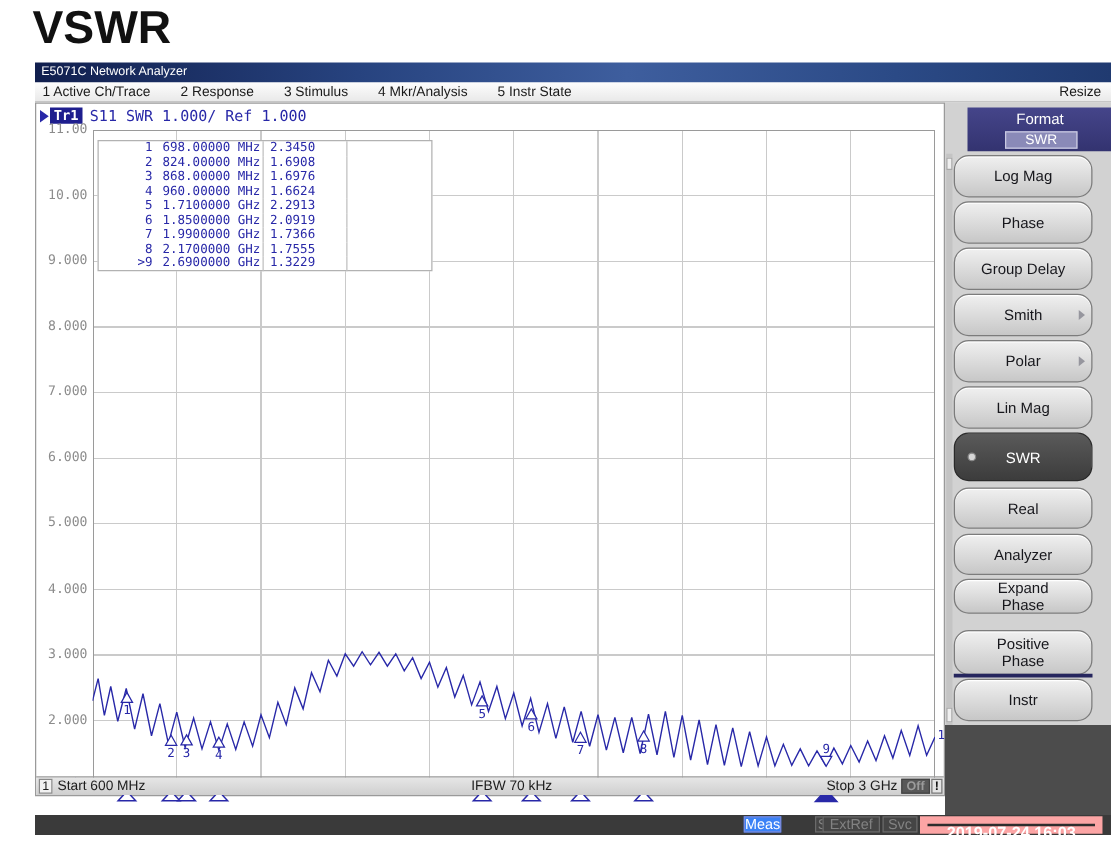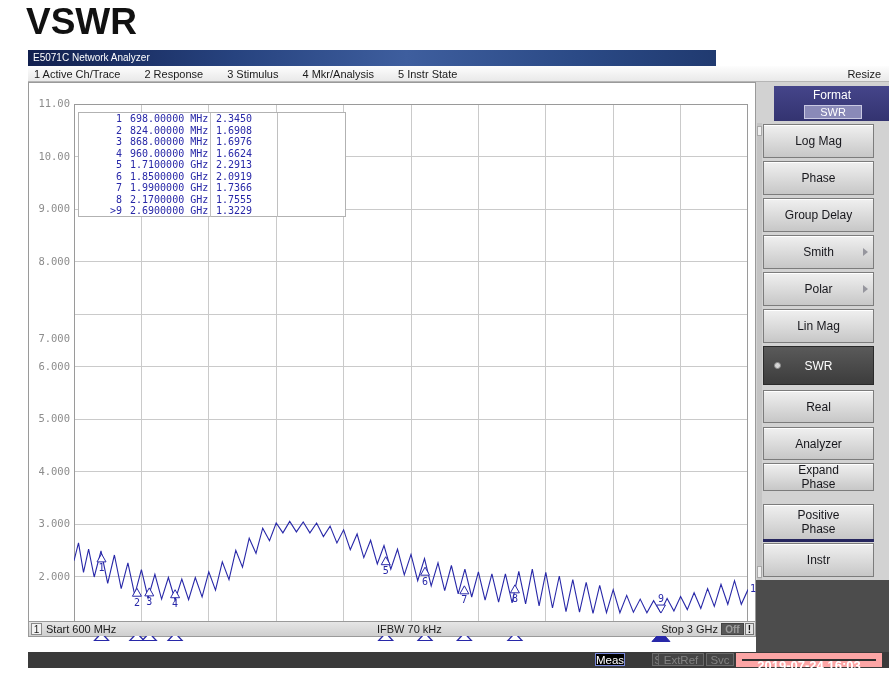--- a/index.html
+++ b/index.html
@@ -4,21 +4,21 @@
 <style>
   * { margin:0; padding:0; box-sizing:border-box; }
   html,body { width:889px; height:685px; background:#fff; overflow:hidden;
               font-family:"Liberation Sans", sans-serif; position:relative; }
   .abs { position:absolute; }
 
   #heading { left:26px; top:1px; font-size:37px; font-weight:bold; color:#111;
              letter-spacing:0px; font-family:"Liberation Sans", sans-serif; }
 
   
-  #titlebar { left:28px; top:50px; width:688px; height:16px;
+  #titlebar { left:28px; top:50px; width:861px; height:16px;
     background:linear-gradient(90deg,#111f4e 0%,#27437f 30%,#3e5e9e 55%,#2b4a86 80%,#203a70 100%);
     color:#fff; font-size:10px; line-height:16px; padding-left:5px; }
   #menubar { left:28px; top:66px; width:861px; height:16px;
     background:linear-gradient(180deg,#fdfdfd,#e9e9e9); border-bottom:1px solid #b5b5b5;
     font-size:11px; color:#1a1a1a; display:flex; align-items:center; gap:24px; padding-left:6px; }
   #menubar .resize { position:absolute; right:8px; }
 
   
   #plot-panel { left:28px; top:82px; width:728px; height:555px; background:#fff;
                 border:1px solid #9a9a9a; }
@@ -77,38 +77,38 @@
   #sb-header { position:absolute; left:2px; top:4px; width:116px; height:35px;
       background:linear-gradient(180deg,#45458a,#333370); color:#fff; text-align:center;margin-left:16px; }
   #sb-header .t { font-size:12px; line-height:18px; }
   #sb-swr-box { position:absolute; left:30px; top:19px; width:58px; height:14px;
       background:#8a8ab8; border:1px solid #c9c9e2; color:#fff; font-size:11px;
       line-height:12px; text-align:center; }
   #sb-gutter { position:absolute; left:1px; top:41px; width:5px; height:498px; background:#c4c4c4; }
   #sb-gutter .thumb { position:absolute; left:0; width:5px; background:#efefef; border:1px solid #a8a8a8; }
   .sb-btn { position:absolute; left:7px; width:111px;
       background:linear-gradient(180deg,#f0f0f0,#c7c7c7); border:1px solid #7c7c7c;
-      border-radius:0; box-shadow:inset 0 1px 0 #fff;
+      border-radius:12px; box-shadow:inset 0 1px 0 #fff;
       color:#17171c; font-size:12px; display:flex; flex-direction:column;
       align-items:center; justify-content:center; line-height:14px; }
   .sb-btn.active { background:linear-gradient(180deg,#5a5a5a,#3c3c3c); color:#fff;
       box-shadow:none; border-color:#2a2a2a; }
   .sb-btn .bullet { position:absolute; left:10px; width:7px; height:7px; border-radius:50%;
       background:#d6d6d6; border:1px solid #888; }
   .sb-btn .subarrow { position:absolute; right:5px; width:0; height:0;
       border-top:4px solid transparent; border-bottom:4px solid transparent;
       border-left:5px solid #96969e; }
   .sb-sep { position:absolute; left:7px; width:111px; height:3px; background:#26265e; }
   #sb-dark { position:absolute; left:0; top:498px; width:133px; height:72px; background:#4c4c4c; }
 
   
   #statusbar { left:28px; top:652px; width:861px; height:16px; background:#3a3a3a; }
   .st-box { position:absolute; top:1px; height:13px; font-size:11.5px; text-align:center;
             line-height:13px; }
-  .st-meas { left:567px; width:30px; background:#000000; border:1px solid #7888dc; color:#fff; }
+  .st-meas { left:567px; width:30px; background:#3b82f6; border:1px solid #7888dc; color:#fff; }
   .st-gray { background:#454545; border:1px solid #6a6a6a; color:#828282; }
   .st-stop { left:600px; width:28px;margin-left:24px; }
   .st-extref { left:630px; width:46px; }
   .st-svc { left:678px; width:28px; }
   .st-date { left:708px; width:146px; height:14px; background:#2e2e2e; border:6px solid #fca5a5;
              color:#fff; font-size:13px; font-weight:bold; line-height:13px; }
 </style>
 </head>
 <body>
 
@@ -121,27 +121,32 @@
 <div id="menubar" class="abs">
   <span>1 Active Ch/Trace</span>
     <span>2 Response</span>
     <span>3 Stimulus</span>
     <span>4 Mkr/Analysis</span>
     <span>5 Instr State</span>
     <span class="resize">Resize</span>
 </div>
 
 <div id="plot-panel" class="abs">
+  <div id="trace-status">
+    <span class="tr-arrow"></span>
+    <span class="tr-box">Tr1</span>
+    <span>S11 SWR 1.000/ Ref 1.000</span>
+  </div>
 
   <div id="ylabels">
       <div class="ylabel" style="top: 14px;">11.00</div>
       <div class="ylabel" style="top: 66.5px;">10.00</div>
       <div class="ylabel" style="top: 119px;">9.000</div>
       <div class="ylabel" style="top: 171.5px;">8.000</div>
-      <div class="ylabel" style="top: 224px; margin-top: 25px;">7.000</div>
+      <div class="ylabel" style="top: 224px;">7.000</div>
       <div class="ylabel" style="top: 276.5px;">6.000</div>
       <div class="ylabel" style="top: 329px;">5.000</div>
       <div class="ylabel" style="top: 381.5px;">4.000</div>
       <div class="ylabel" style="top: 434px;">3.000</div>
       <div class="ylabel" style="top: 486.5px;">2.000</div>
       <div class="ylabel ref" style="top: 539px;">1.000</div>
     </div>
 
   <svg id="plot-svg" width="674" height="538" viewBox="0 0 674 538">
       <line x1="67.4" y1="0" x2="67.4" y2="525" stroke="#cacaca" stroke-width="1" shape-rendering="crispEdges"></line>

